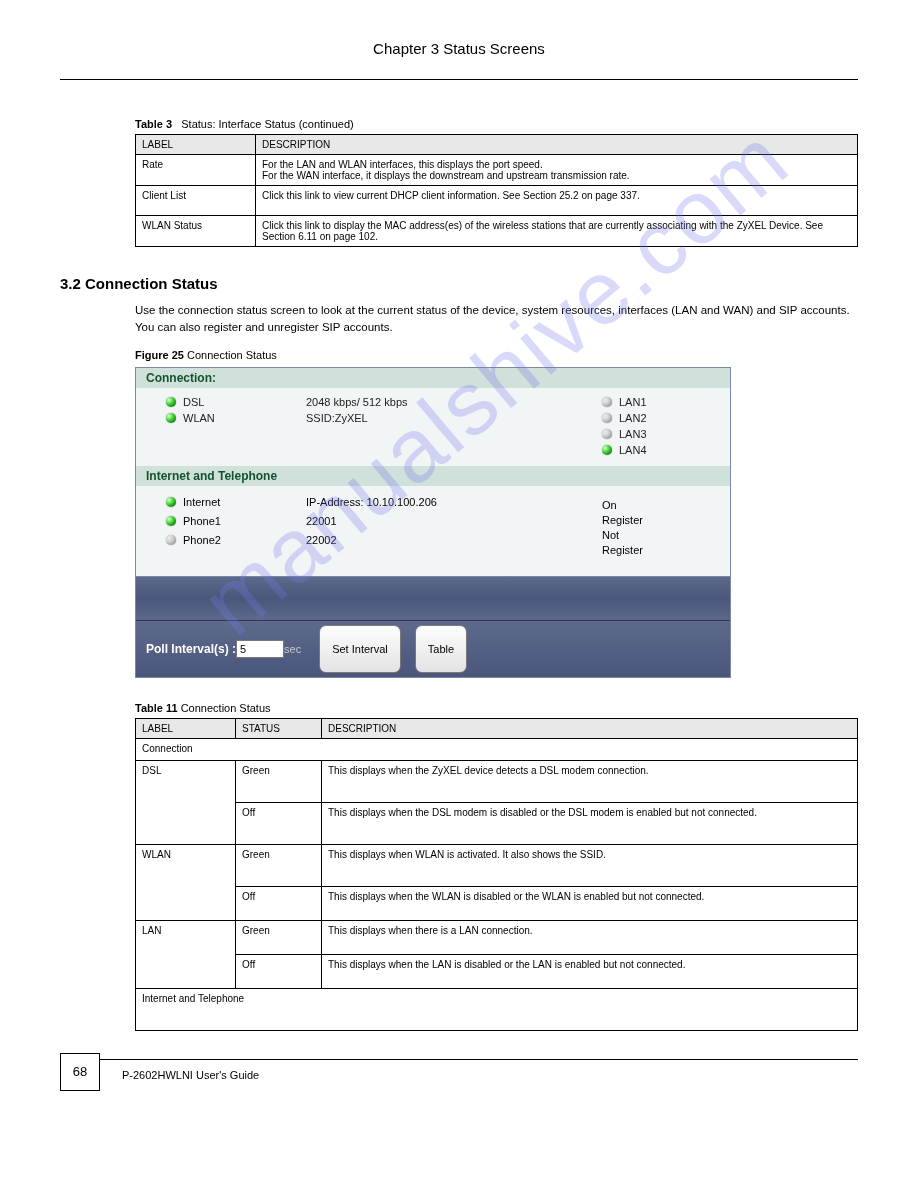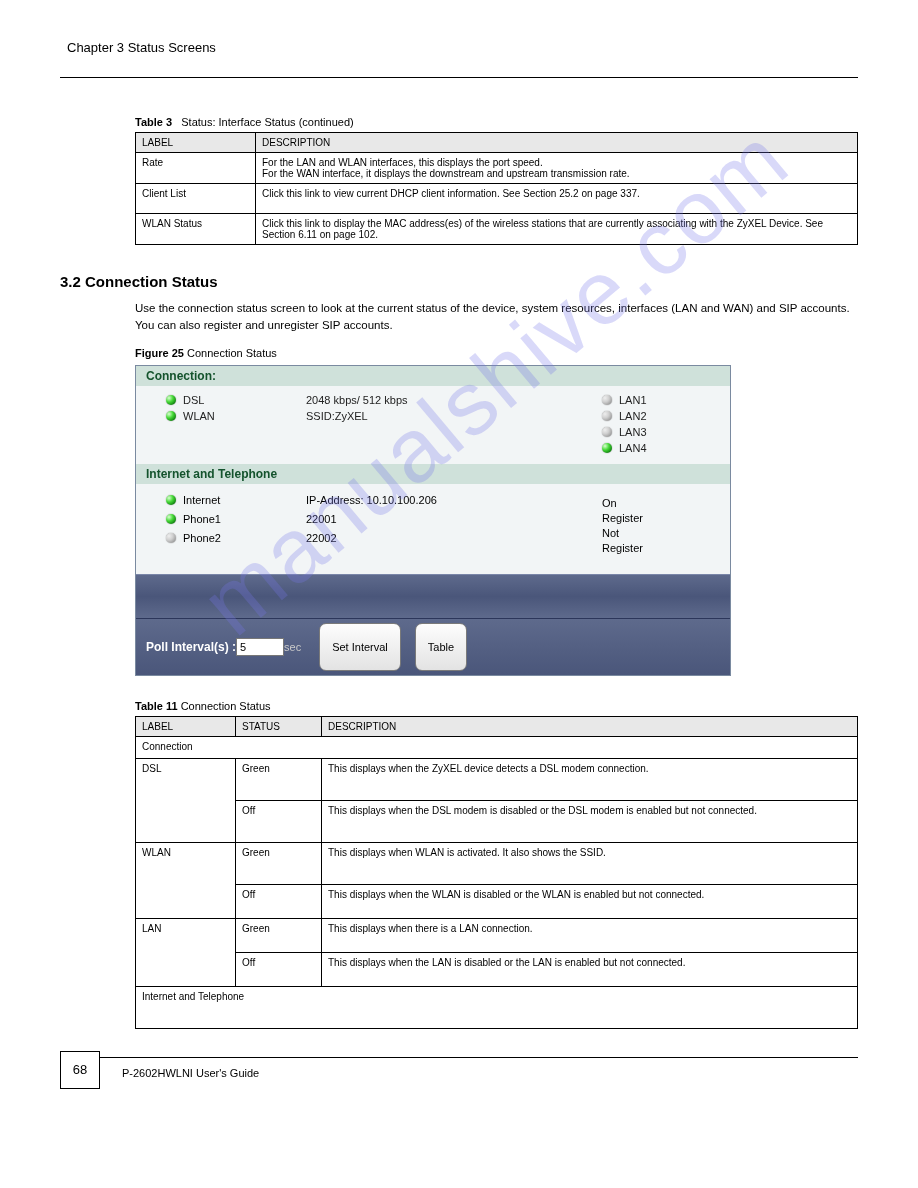--- a/index.html
+++ b/index.html
@@ -12,24 +12,23 @@
     font-size: 12px;
     color: #000;
     position: relative;
   }
   .header-rule {
     border-top: 1px solid #000;
     margin: 22px 0 38px 0;
   }
   .header-line {
     display: flex;
-    justify-content: flex-start;
-    font-size: 13px;
+    justify-content: center;
+    font-size: 15px;
     margin-bottom: 2px;
-    margin-left: 7px;
   }
   .table-caption {
     font-size: 11px;
     margin: 6px 0 4px 0;
   }
   table.def {
     width: 100%;
     border-collapse: collapse;
     border: 1.5px solid #000;
     margin-bottom: 20px;

